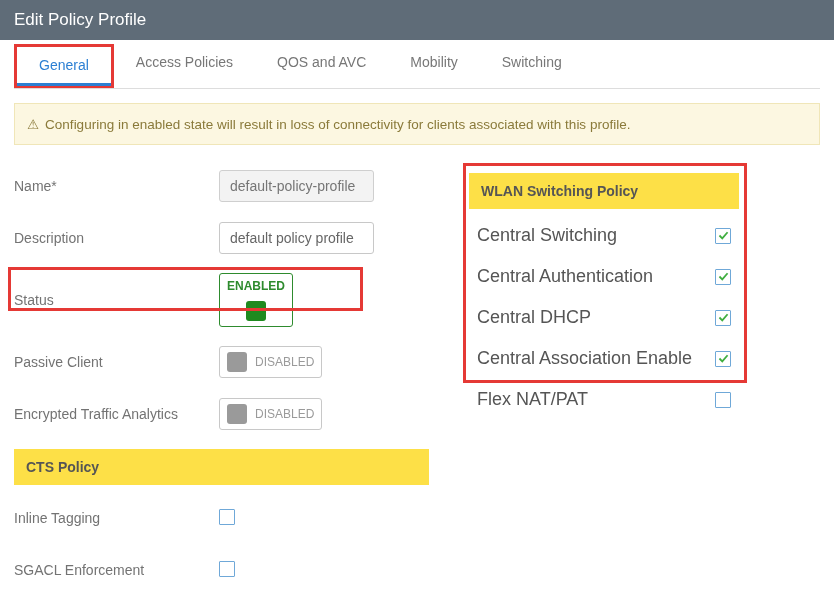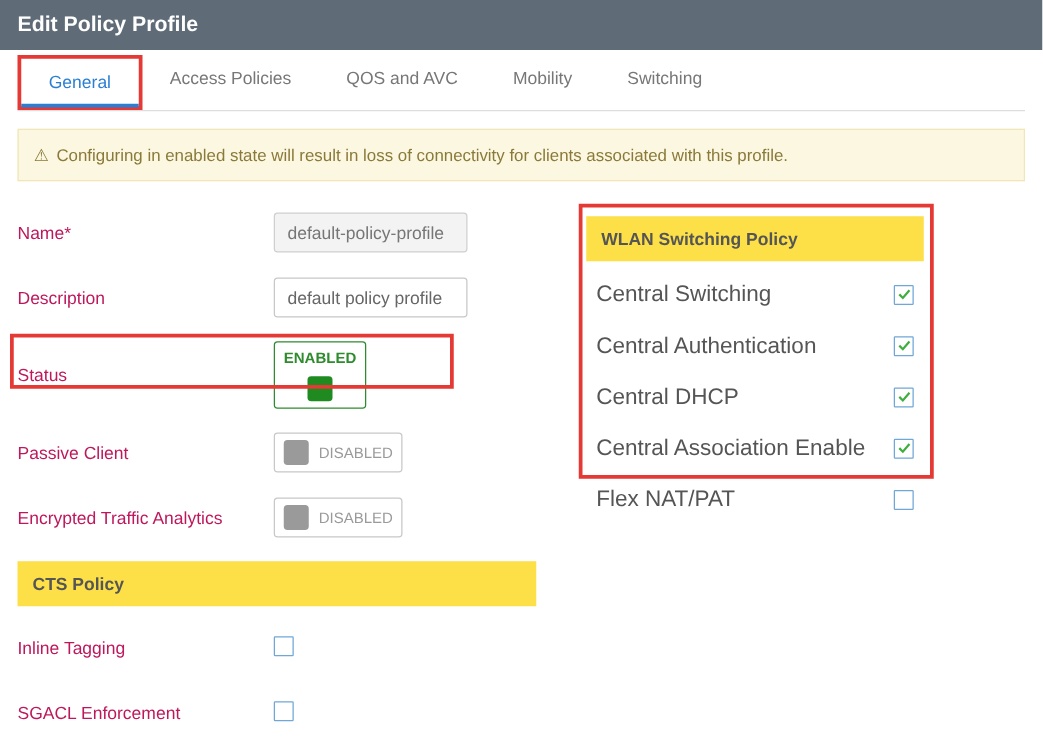--- a/index.html
+++ b/index.html
@@ -1,29 +1,29 @@
 <!DOCTYPE html>
 <html><head>
 <meta charset="utf-8">
 <style>
   * { box-sizing: border-box; margin: 0; padding: 0; }
   body { font-family: Arial, Helvetica, sans-serif; font-size: 14px; color: #555; background: #fff; }
-  .header { background: #5f6c78; color: #fff; padding: 10px 14px; font-size: 17px; font-weight: 700; }
+  .header { background: #5f6c78; color: #fff; padding: 10px 14px; font-size: 17px; font-weight: 400; }
   .content { padding: 0 14px 20px 14px; }
   .tabs { display: flex; border-bottom: 1px solid #ddd; margin-top: 4px; text-align: right; }
   .tab { padding: 10px 22px; cursor: pointer; color: #777; font-size: 14px; }
   .tab.active { color: #2b7fd3; border-bottom: 3px solid #2b7fd3; margin-bottom: -1px; }
   .tab-box { border: 3px solid #e53935; padding: 0; }
   .alert { background: #fcf7e1; border: 1px solid #f0e6b8; color: #8a7a3a; padding: 12px; margin: 14px 0 24px 0; font-size: 13.5px; }
   .alert .warn { margin-right: 6px; }
   .columns { display: flex; gap: 40px; align-items: flex-start; }
   .col-left { width: 415px; }
   .col-right { flex: 1; position: relative; }
   .row { display: flex; align-items: center; margin-bottom: 18px; min-height: 34px; }
-  .label { width: 205px; color: #be185d; font-size: 14px; }
+  .label { width: 205px; color: #737373; font-size: 14px; }
   .ctrl { flex: 1; }
   input[type="text"] { border: 1px solid #c8c8c8; border-radius: 3px; padding: 7px 10px; font-size: 14px; color: #666; width: 155px; font-family: inherit; }
   input[type="text"]:disabled { background: #f3f3f3; border: 1px solid #cfcfcf; color: #767676; }
   .toggle { display: inline-flex; align-items: center; border: 1px solid #c8c8c8; border-radius: 3px; padding: 5px 7px; font-size: 12px; gap: 8px; }
   .toggle.enabled { border-color: #2e8b2e; color: #2e8b2e; font-weight: 600; flex-direction: column; }
   .toggle .knob { width: 20px; height: 20px; border-radius: 3px; }
   .toggle.enabled .knob { background: #1f8a1f; }
   .toggle.disabled { color: #9a9a9a; }
   .toggle.disabled .knob { background: #9a9a9a; }
   .section-hdr { background: #fde047; padding: 10px 12px; font-weight: 600; color: #555; margin: 4px 0 16px 0; width: 100%; font-size: 14px; }

